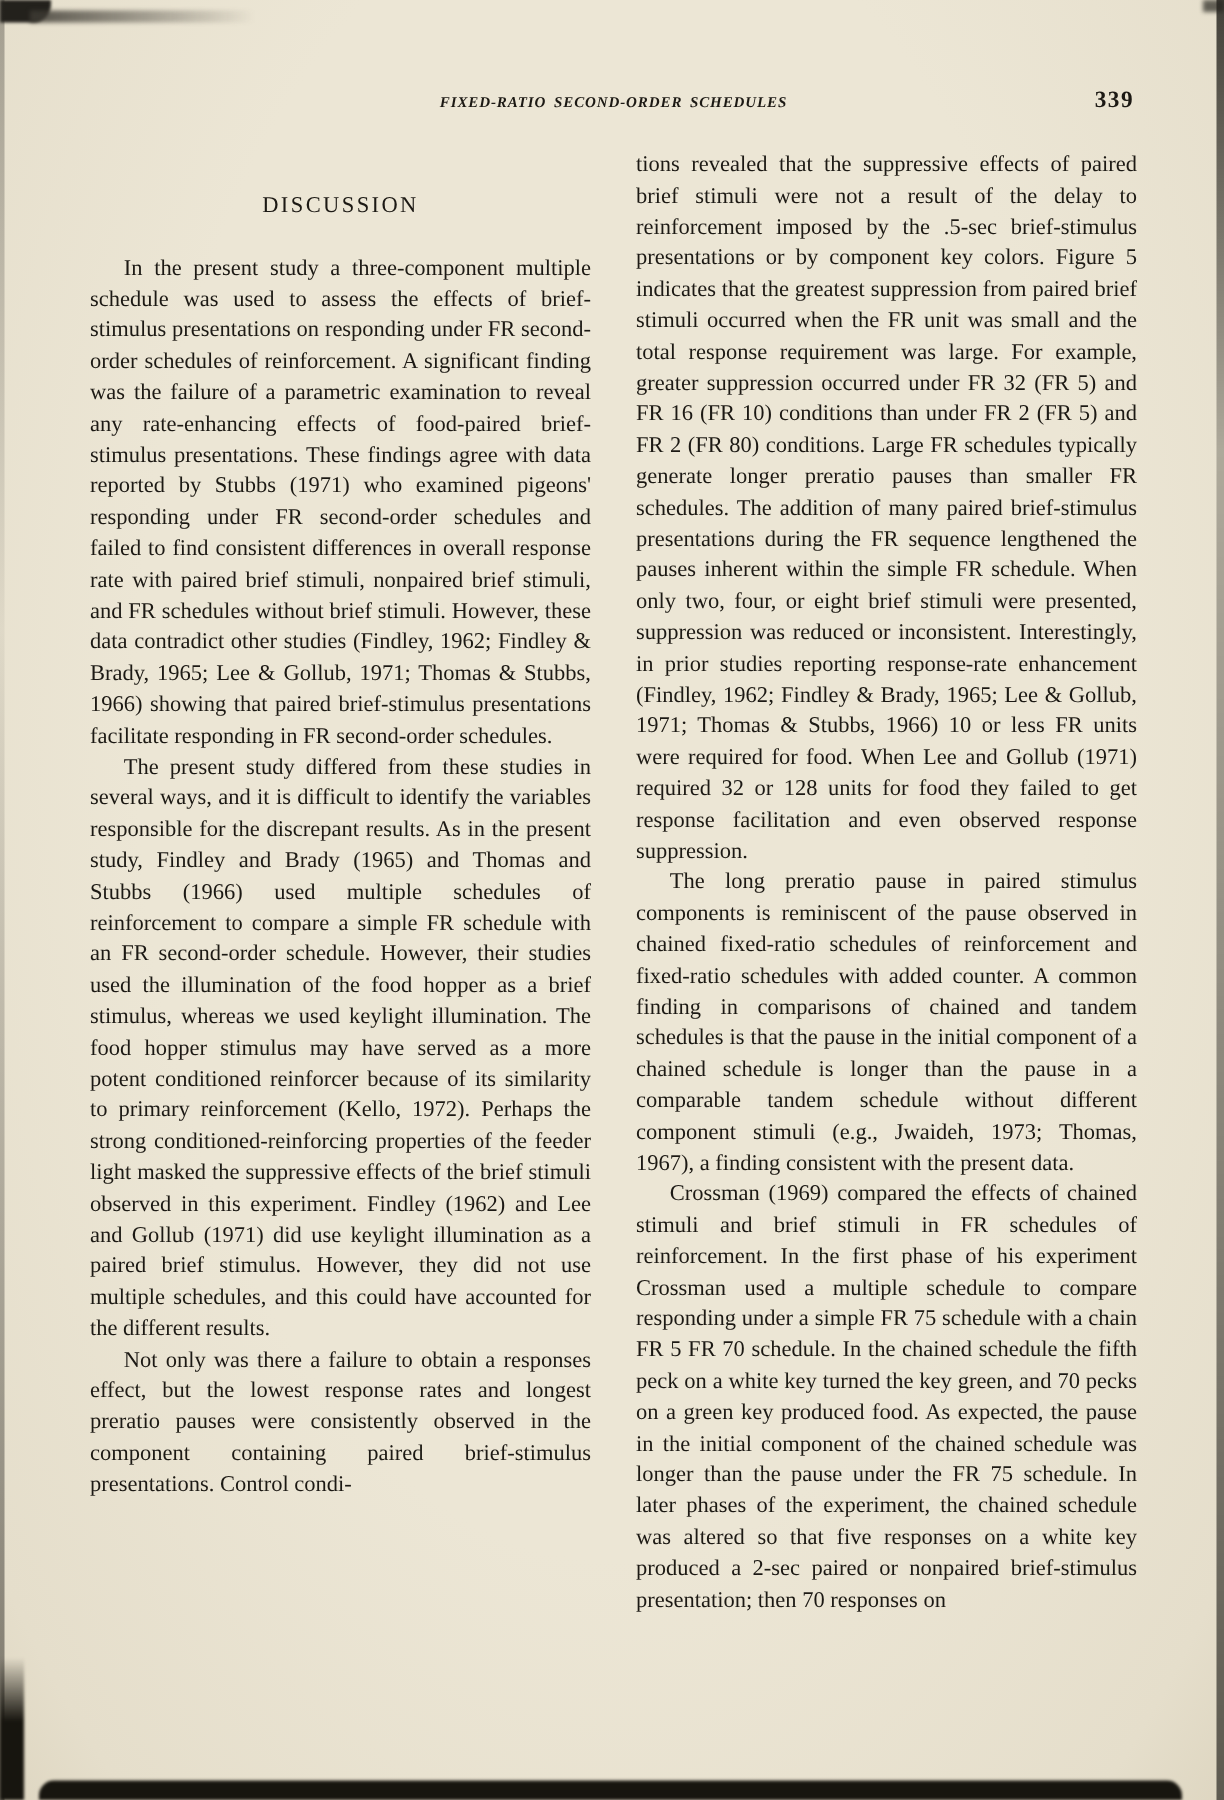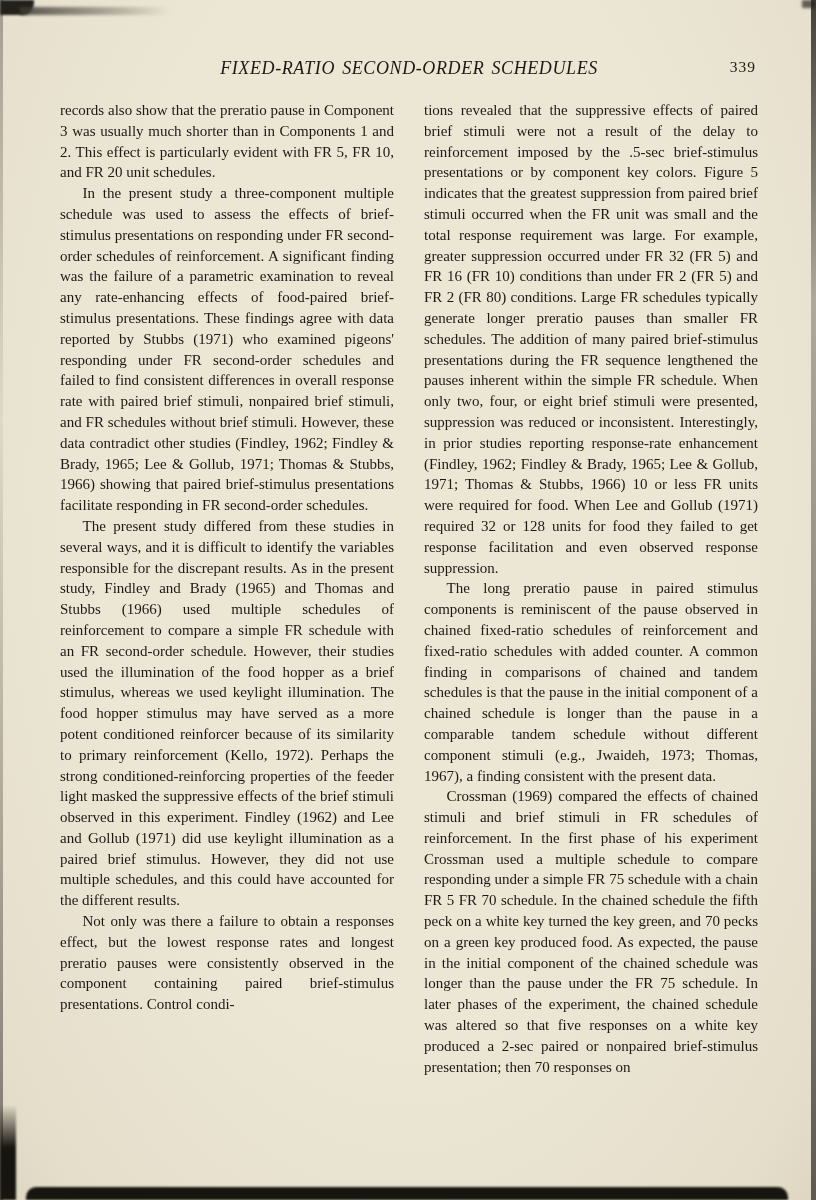--- a/index.html
+++ b/index.html
@@ -24,30 +24,30 @@
     position: absolute;
     top: 58px;
     left: 60px;
     width: 698px;
     height: 22px;
     text-align: center;
   }
   .running-title {
     display: inline-block;
     font-style: italic;
-    font-weight: normal;
-    font-size: 18px;
+    font-weight: bold;
+    font-size: 10px;
     letter-spacing: 0.6px;
     word-spacing: 2px;
   }
   .page-number {
     position: absolute;
     right: 2px;
     top: 0;
-    font-weight: normal;
+    font-weight: bold;
     font-size: 15.5px;
     letter-spacing: 1px;
   }
 
   
   .columns {
     position: absolute;
     top: 100px;
     left: 60px;
     width: 698px;
@@ -142,21 +142,21 @@
   <div class="artifact a-bottom-left"></div>
 
   <div class="header">
     <span class="running-title">FIXED-RATIO SECOND-ORDER SCHEDULES</span>
     <span class="page-number">339</span>
   </div>
 
   <div class="columns">
 
     <div class="col">
-      <p class="para no-indent">records also show that the preratio pause in Component 3 was usually much shorter than in Components 1 and 2. This effect is particularly evident with FR 5, FR 10, and FR 20 unit schedules.</p>
+      <h2 class="section-heading">DISCUSSION</h2>
       <p class="para">In the present study a three-component multiple schedule was used to assess the effects of brief-stimulus presentations on responding under FR second-order schedules of reinforcement. A significant finding was the failure of a parametric examination to reveal any rate-enhancing effects of food-paired brief-stimulus presentations. These findings agree with data reported by Stubbs (1971) who examined pigeons' responding under FR second-order schedules and failed to find consistent differences in overall response rate with paired brief stimuli, nonpaired brief stimuli, and FR schedules without brief stimuli. However, these data contradict other studies (Findley, 1962; Findley &amp; Brady, 1965; Lee &amp; Gollub, 1971; Thomas &amp; Stubbs, 1966) showing that paired brief-stimulus presentations facilitate responding in FR second-order schedules.</p>
       <p class="para">The present study differed from these studies in several ways, and it is difficult to identify the variables responsible for the discrepant results. As in the present study, Findley and Brady (1965) and Thomas and Stubbs (1966) used multiple schedules of reinforcement to compare a simple FR schedule with an FR second-order schedule. However, their studies used the illumination of the food hopper as a brief stimulus, whereas we used keylight illumination. The food hopper stimulus may have served as a more potent conditioned reinforcer because of its similarity to primary reinforcement (Kello, 1972). Perhaps the strong conditioned-reinforcing properties of the feeder light masked the suppressive effects of the brief stimuli observed in this experiment. Findley (1962) and Lee and Gollub (1971) did use keylight illumination as a paired brief stimulus. However, they did not use multiple schedules, and this could have accounted for the different results.</p>
       <p class="para">Not only was there a failure to obtain a responses effect, but the lowest response rates and longest preratio pauses were consistently observed in the component containing paired brief-stimulus presentations. Control condi-</p>
     </div>
 
     <div class="col">
       <p class="para no-indent">tions revealed that the suppressive effects of paired brief stimuli were not a result of the delay to reinforcement imposed by the .5-sec brief-stimulus presentations or by component key colors. Figure 5 indicates that the greatest suppression from paired brief stimuli occurred when the FR unit was small and the total response requirement was large. For example, greater suppression occurred under FR 32 (FR 5) and FR 16 (FR 10) conditions than under FR 2 (FR 5) and FR 2 (FR 80) conditions. Large FR schedules typically generate longer preratio pauses than smaller FR schedules. The addition of many paired brief-stimulus presentations during the FR sequence lengthened the pauses inherent within the simple FR schedule. When only two, four, or eight brief stimuli were presented, suppression was reduced or inconsistent. Interestingly, in prior studies reporting response-rate enhancement (Findley, 1962; Findley &amp; Brady, 1965; Lee &amp; Gollub, 1971; Thomas &amp; Stubbs, 1966) 10 or less FR units were required for food. When Lee and Gollub (1971) required 32 or 128 units for food they failed to get response facilitation and even observed response suppression.</p>
       <p class="para">The long preratio pause in paired stimulus components is reminiscent of the pause observed in chained fixed-ratio schedules of reinforcement and fixed-ratio schedules with added counter. A common finding in comparisons of chained and tandem schedules is that the pause in the initial component of a chained schedule is longer than the pause in a comparable tandem schedule without different component stimuli (e.g., Jwaideh, 1973; Thomas, 1967), a finding consistent with the present data.</p>
       <p class="para">Crossman (1969) compared the effects of chained stimuli and brief stimuli in FR schedules of reinforcement. In the first phase of his experiment Crossman used a multiple schedule to compare responding under a simple FR 75 schedule with a chain FR 5 FR 70 schedule. In the chained schedule the fifth peck on a white key turned the key green, and 70 pecks on a green key produced food. As expected, the pause in the initial component of the chained schedule was longer than the pause under the FR 75 schedule. In later phases of the experiment, the chained schedule was altered so that five responses on a white key produced a 2-sec paired or nonpaired brief-stimulus presentation; then 70 responses on</p>
     </div>

